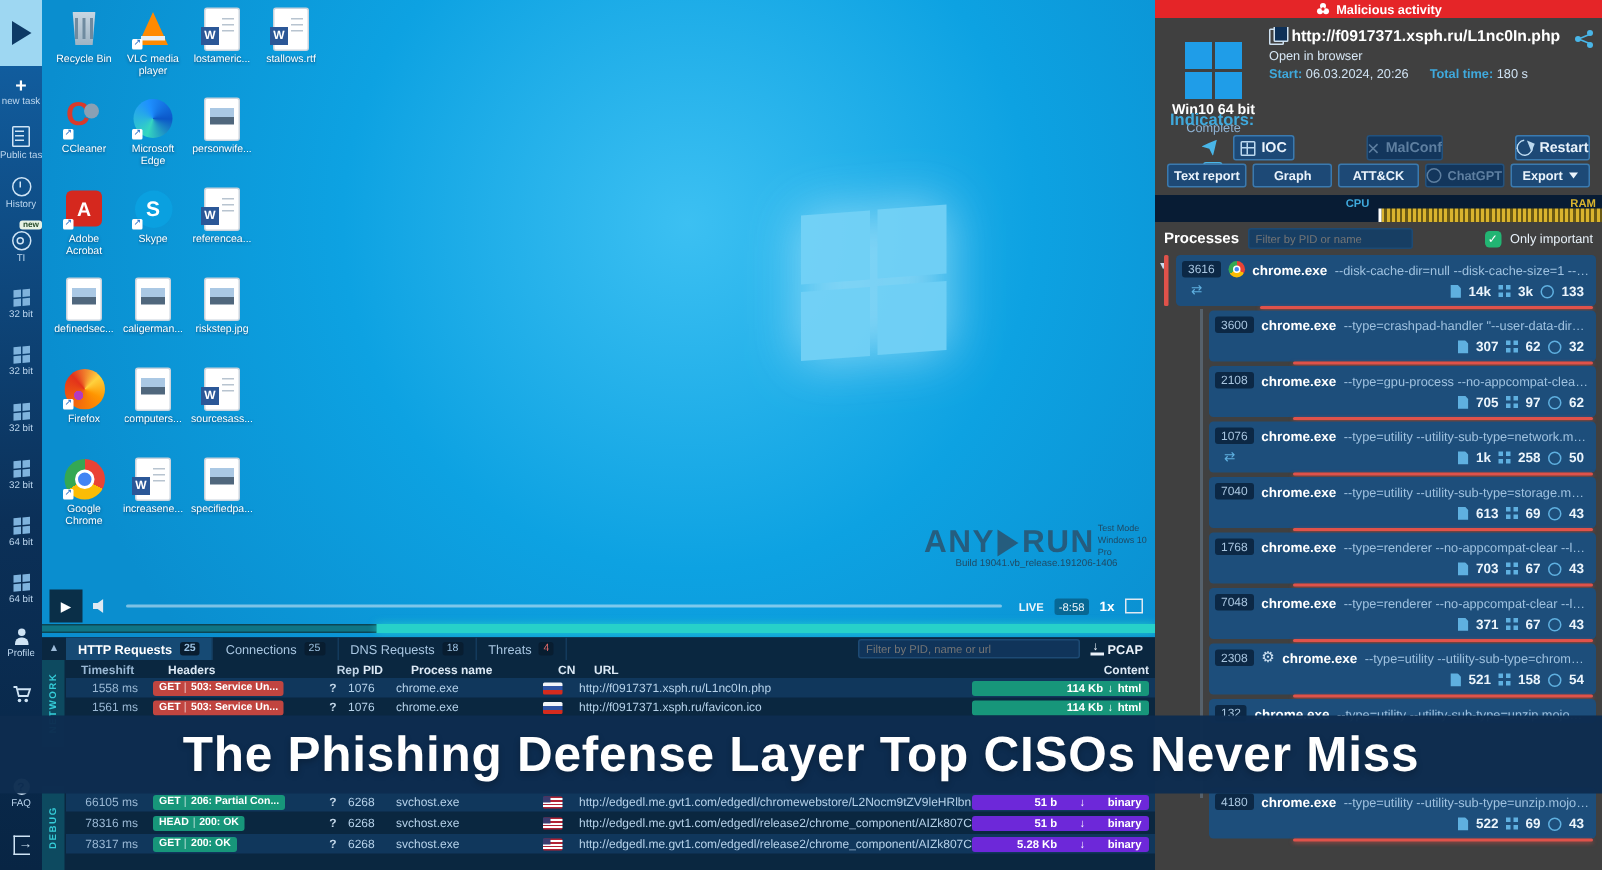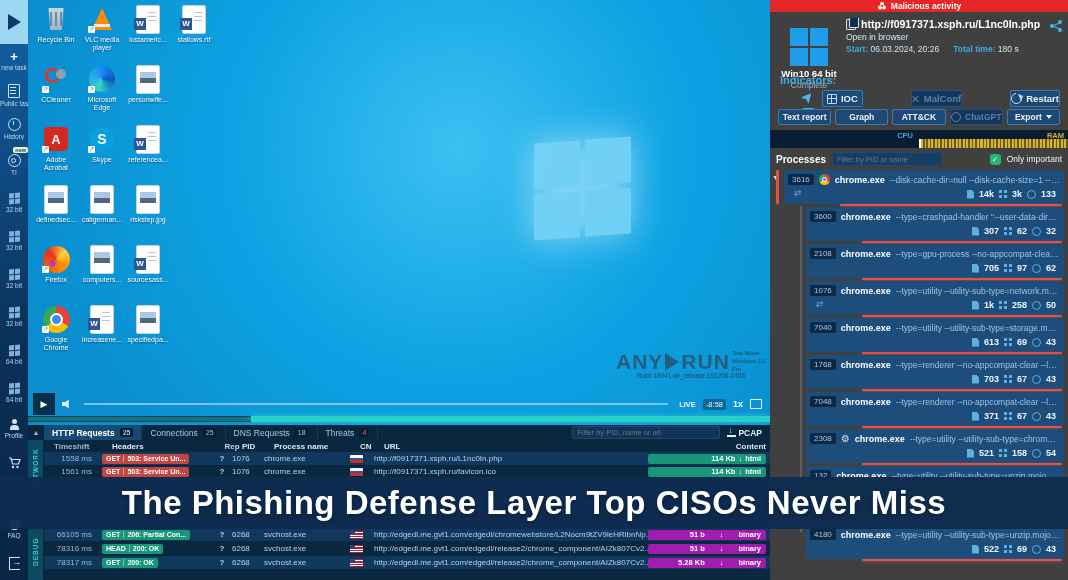--- a/index.html
+++ b/index.html
@@ -108,31 +108,31 @@
   .vs-net{top:15px;height:58px;}
   .vs-dbg{top:99px;height:56px;}
   .thead{position:absolute;left:16px;top:15px;right:0;height:12px;display:flex;align-items:center;font-size:8px;font-weight:bold;color:#dce9f5;}
   .trow{position:absolute;left:16px;right:0;height:13px;display:flex;align-items:center;font-size:8px;color:#b6d2ea;}
   .trow:nth-child(odd){background:#10375c;}
   .c-time{width:48px;text-align:right;color:#9ab8d4;padding-right:4px;flex:0 0 auto;}
   .c-head{width:112px;flex:0 0 auto;padding-left:6px;}
   .c-rep{width:16px;text-align:center;flex:0 0 auto;color:#c2d6e8;font-weight:bold;}
   .c-pid{width:32px;flex:0 0 auto;padding-left:2px;}
   .c-proc{width:86px;flex:0 0 auto;}
-  .c-cn{width:24px;flex:0 0 auto;display:flex;align-items:center;}
+  .c-cn{width:24px;flex:0 0 auto;display:flex;align-items:center;margin-left:12px;}
   .c-url{flex:1;white-space:nowrap;overflow:hidden;}
   .c-content{width:118px;flex:0 0 auto;display:flex;justify-content:flex-end;padding-right:4px;}
   .thead .c-time{text-align:left;padding-left:10px;}
   .pill{display:inline-flex;align-items:center;height:10px;border-radius:2px;padding:0 4px;color:#fff;font-size:7px;font-weight:bold;max-width:104px;white-space:nowrap;overflow:hidden;}
   .pill .sep{width:1px;height:7px;background:rgba(255,255,255,.45);margin:0 3px;flex:0 0 auto;}
   .pill.err{background:#c14540;}
   .pill.ok{background:#17967a;}
   .cpill{display:inline-flex;align-items:center;justify-content:flex-end;gap:3px;height:10px;width:112px;border-radius:2px;padding:0 5px;color:#fff;font-size:7.5px;font-weight:bold;}
   .cpill.html{background:#17967a;}
-  .cpill.bin{background:#a21caf;gap:15px;}
+  .cpill.bin{background:#6d28d9;gap:15px;}
   .flag{width:13px;height:8px;display:inline-block;border-radius:1px;flex:0 0 auto;}
   .flag.ru{background:linear-gradient(#f4f6f8 33%,#2f55a4 33% 66%,#d52b1e 66%);}
   .flag.us{position:relative;background:repeating-linear-gradient(#b22234 0 1.2px,#fff 1.2px 2.4px);}
   .flag.us::after{content:"";position:absolute;left:0;top:0;width:5px;height:4px;background:#3c3b6e;}
   
   .an{position:absolute;left:770px;top:0;width:298px;height:580px;background:#404040;}
   .alertbar{position:absolute;left:0;top:0;width:298px;height:12px;background:#e52528;color:#fff;font-size:8.5px;font-weight:bold;display:flex;align-items:center;justify-content:center;gap:4px;}
   .an-info{position:absolute;left:0;top:12px;width:298px;height:118px;}
   .an-winlogo{position:absolute;left:20px;top:16px;width:38px;height:38px;background:
      linear-gradient(#1f9de8,#1f9de8) 0 0/18px 18px no-repeat,

